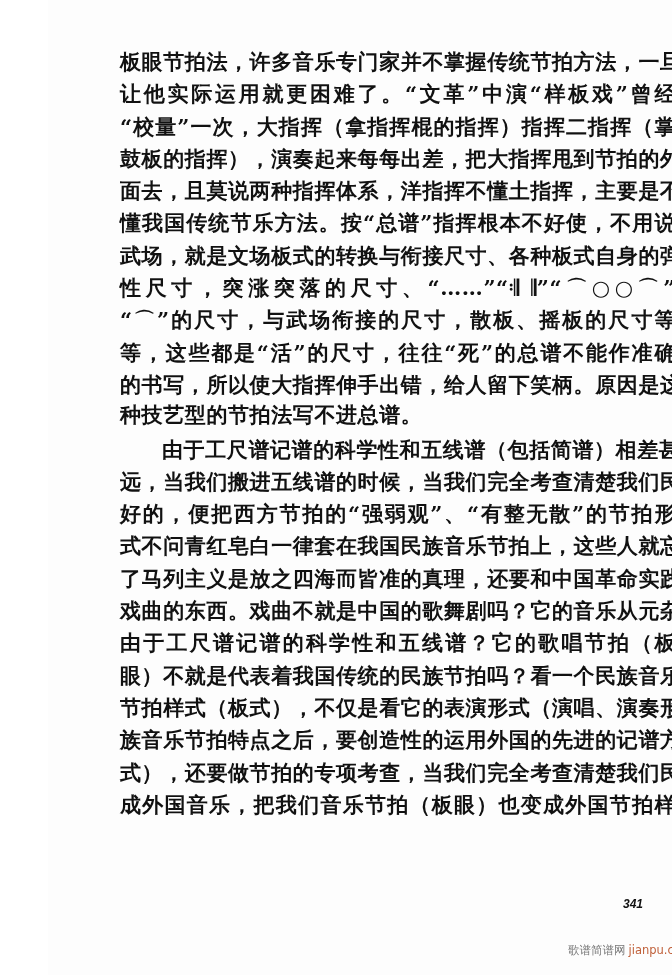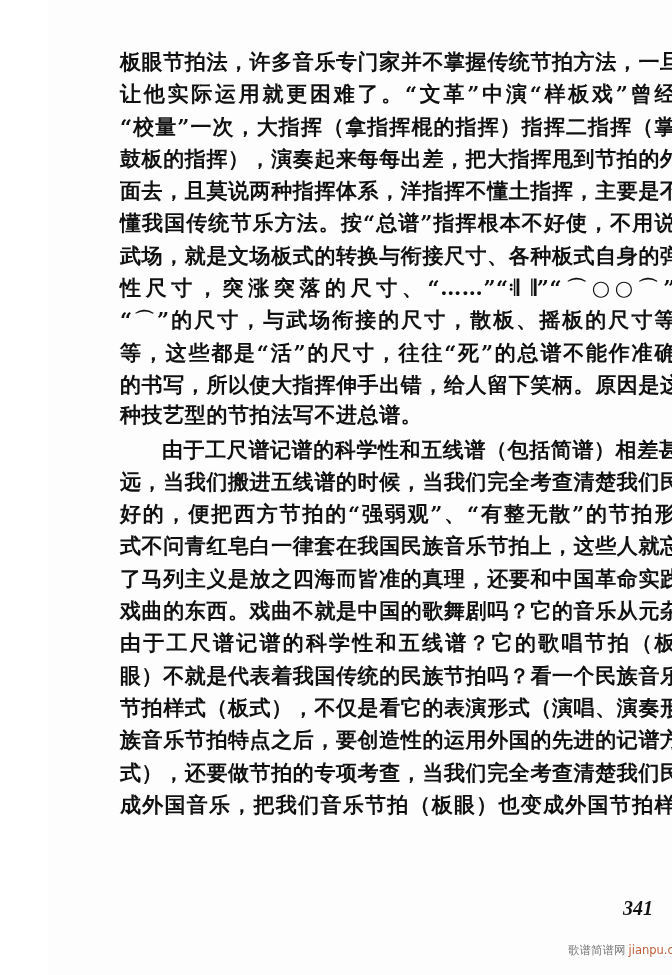--- a/index.html
+++ b/index.html
@@ -45,24 +45,24 @@
       text-align-last: left;
       font-family: Liberation Mono, monospace;
     }
     .line.indent {
       padding-left: 42px;
     }
     .page-number {
       position: absolute;
       left: 575px;
       top: 897px;
-      font-size: 20px;
+      font-size: 12px;
       font-style: italic;
       font-weight: bold;
-      font-family: Liberation Serif, serif;
+      font-family: Liberation Sans, sans-serif;
       color: #111;
     }
     .watermark {
       position: absolute;
       left: 520px;
       top: 943px;
       font-size: 11.5px;
       font-family: "DejaVu Sans", sans-serif;
       color: #777;
       white-space: nowrap;

